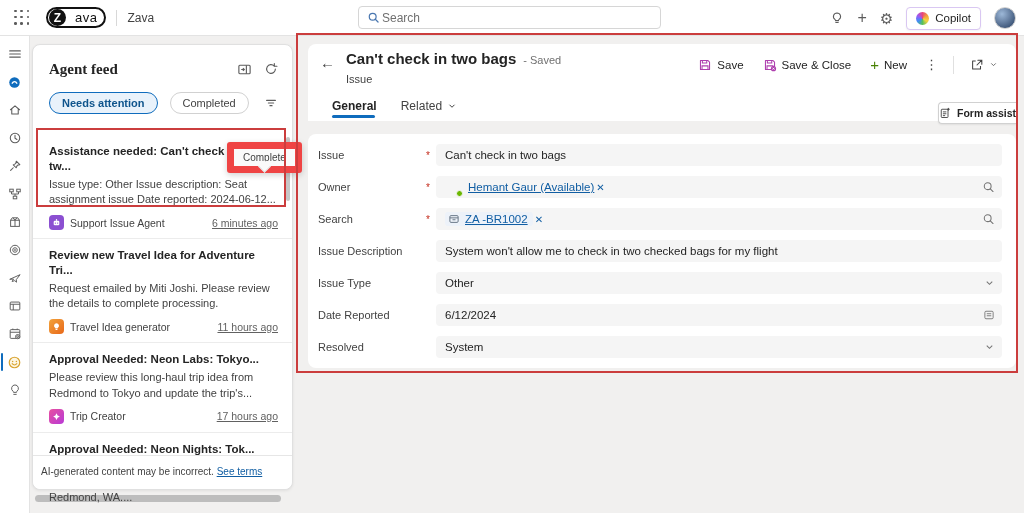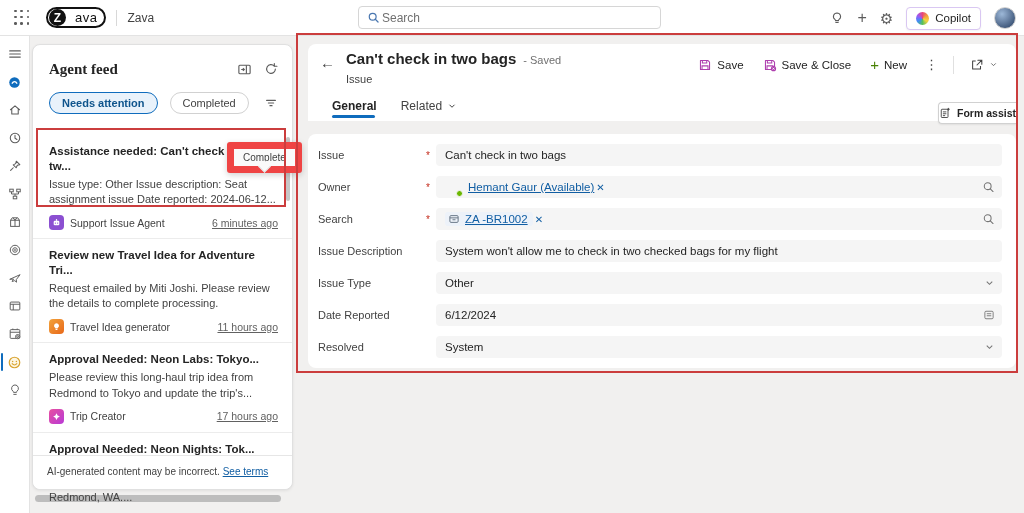--- a/index.html
+++ b/index.html
@@ -42,21 +42,21 @@
   .pill.inactive { background:#fff; border:1px solid #d1d1d1; color:#424242; font-weight:normal; }
   .filter-ic { margin-left:auto; color:#5c5c5c; cursor:pointer; }
   .cards { margin-top:10px; }
   .card { padding:9px 14px 8px 16px; border-bottom:1px solid #ececec; cursor:pointer; }
   .card-title-row { display:flex; align-items:flex-start; gap:6px; }
   .card-title { font-size:11.5px; font-weight:bold; color:#242424; line-height:1.3; flex:1; }
   .card-body { font-size:11px; color:#424242; line-height:1.38; margin-top:3px; }
   .card-foot { display:flex; align-items:center; gap:6px; margin-top:8px; font-size:10.5px; color:#424242; }
   .card-time { margin-left:auto; color:#616161;text-decoration:underline; }
   .agent-chip { width:15px; height:15px; border-radius:4px; display:flex; align-items:center; justify-content:center; flex:none; }
-  .feed-disclaimer { position:absolute; left:0; right:0; bottom:0; padding:10px 14px 12px 14px; border-top:1px solid #e6e6e6; font-size:10px; color:#424242; background:#fff; border-radius:0 0 8px 8px; }
+  .feed-disclaimer { position:absolute; left:0; right:0; bottom:0; padding:10px 14px 12px 8px; border-top:1px solid #e6e6e6; font-size:10px; color:#424242; background:#fff; border-radius:0 0 8px 8px; }
   .feed-disclaimer a { color:#115ea3; }
   .vscroll { position:absolute; right:2px; top:92px; width:4px; height:64px; background:#c6c6c6; border-radius:2px; }
   .tooltip { position:absolute; left:194px; top:66px; background:#fafafa; border:7px solid #ef4444; border-radius:3px; box-shadow:0 2px 6px rgba(0,0,0,.18); font-size:10px; color:#424242; padding:3px 9px; z-index:8;margin-top:31px; }
   .tooltip::after { content:""; position:absolute; left:26px; bottom:-5px; width:8px; height:8px; background:#fafafa; border-right:1px solid #dcdcdc; border-bottom:1px solid #dcdcdc; transform:rotate(45deg); }
   .hscroll { position:absolute; left:35px; top:495px; width:246px; height:7px; background:#bdbdbd; border-radius:4px; z-index:4; }
 
   
   .anno { position:absolute; border:2px solid #cb3d3d; pointer-events:none; z-index:30; }
   .anno-card { left:36px; top:128px; width:250px; height:79px; }
   .anno-main { left:296px; top:33px; width:722px; height:340px; }

